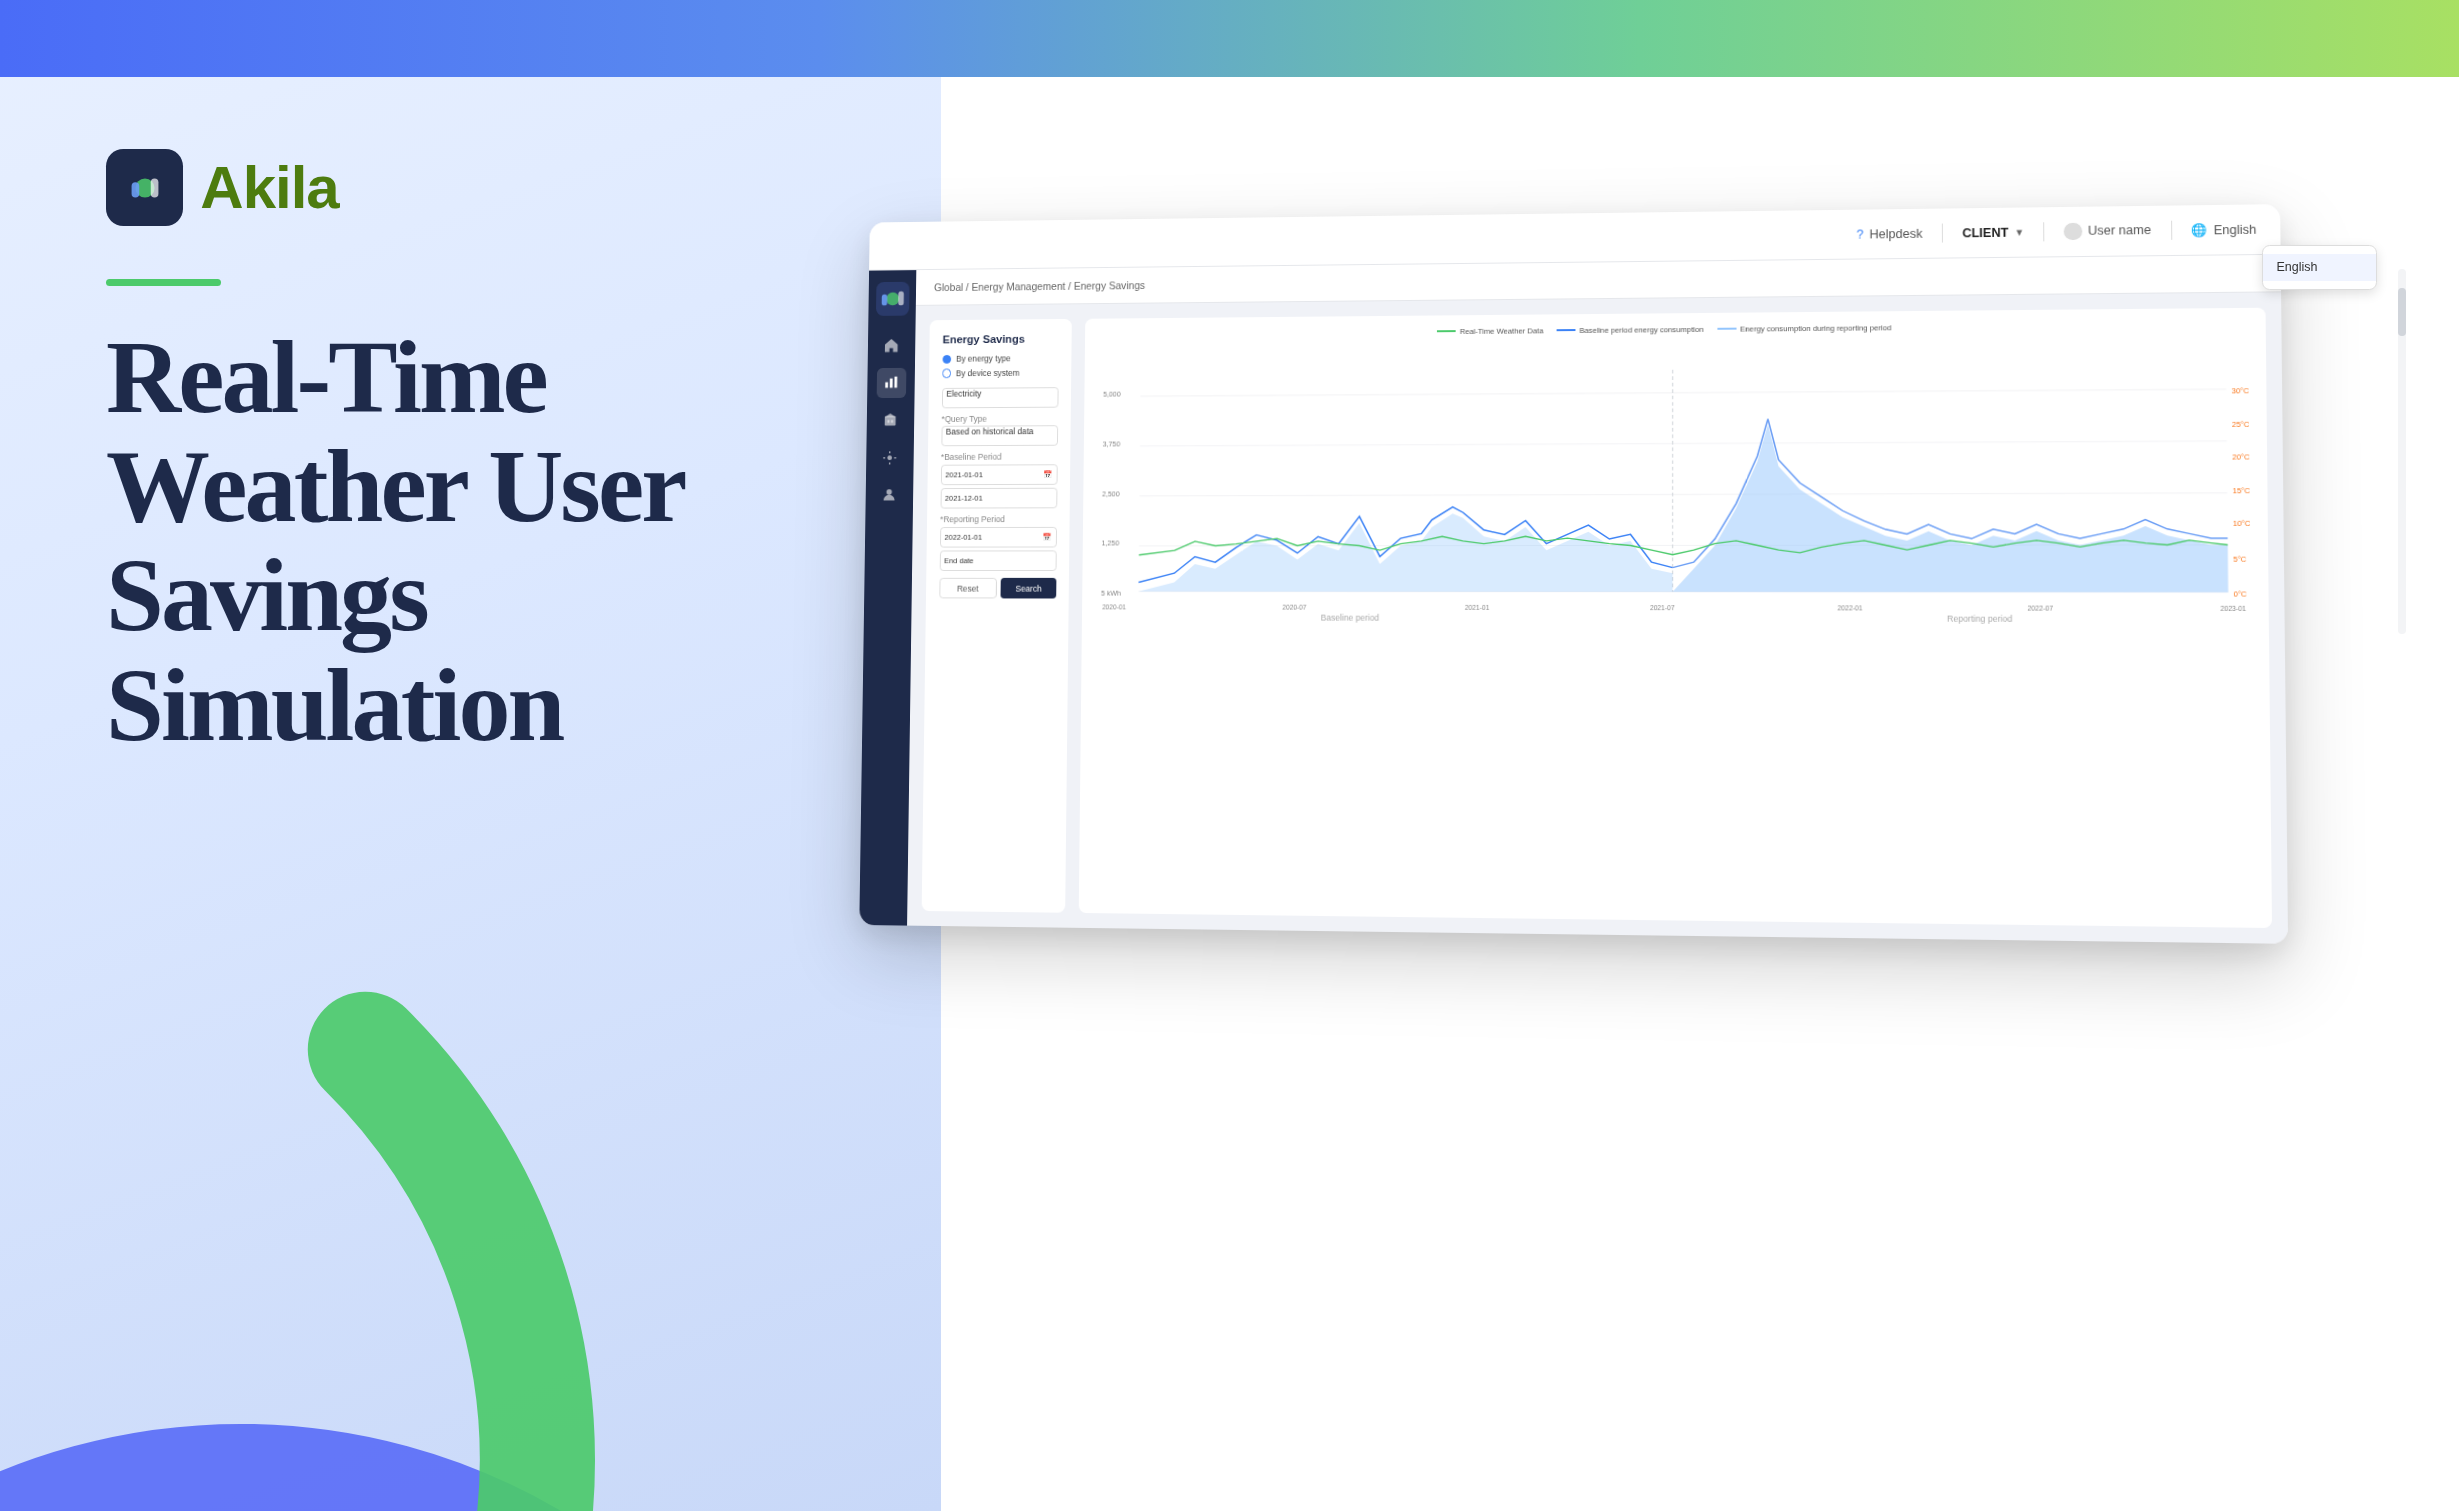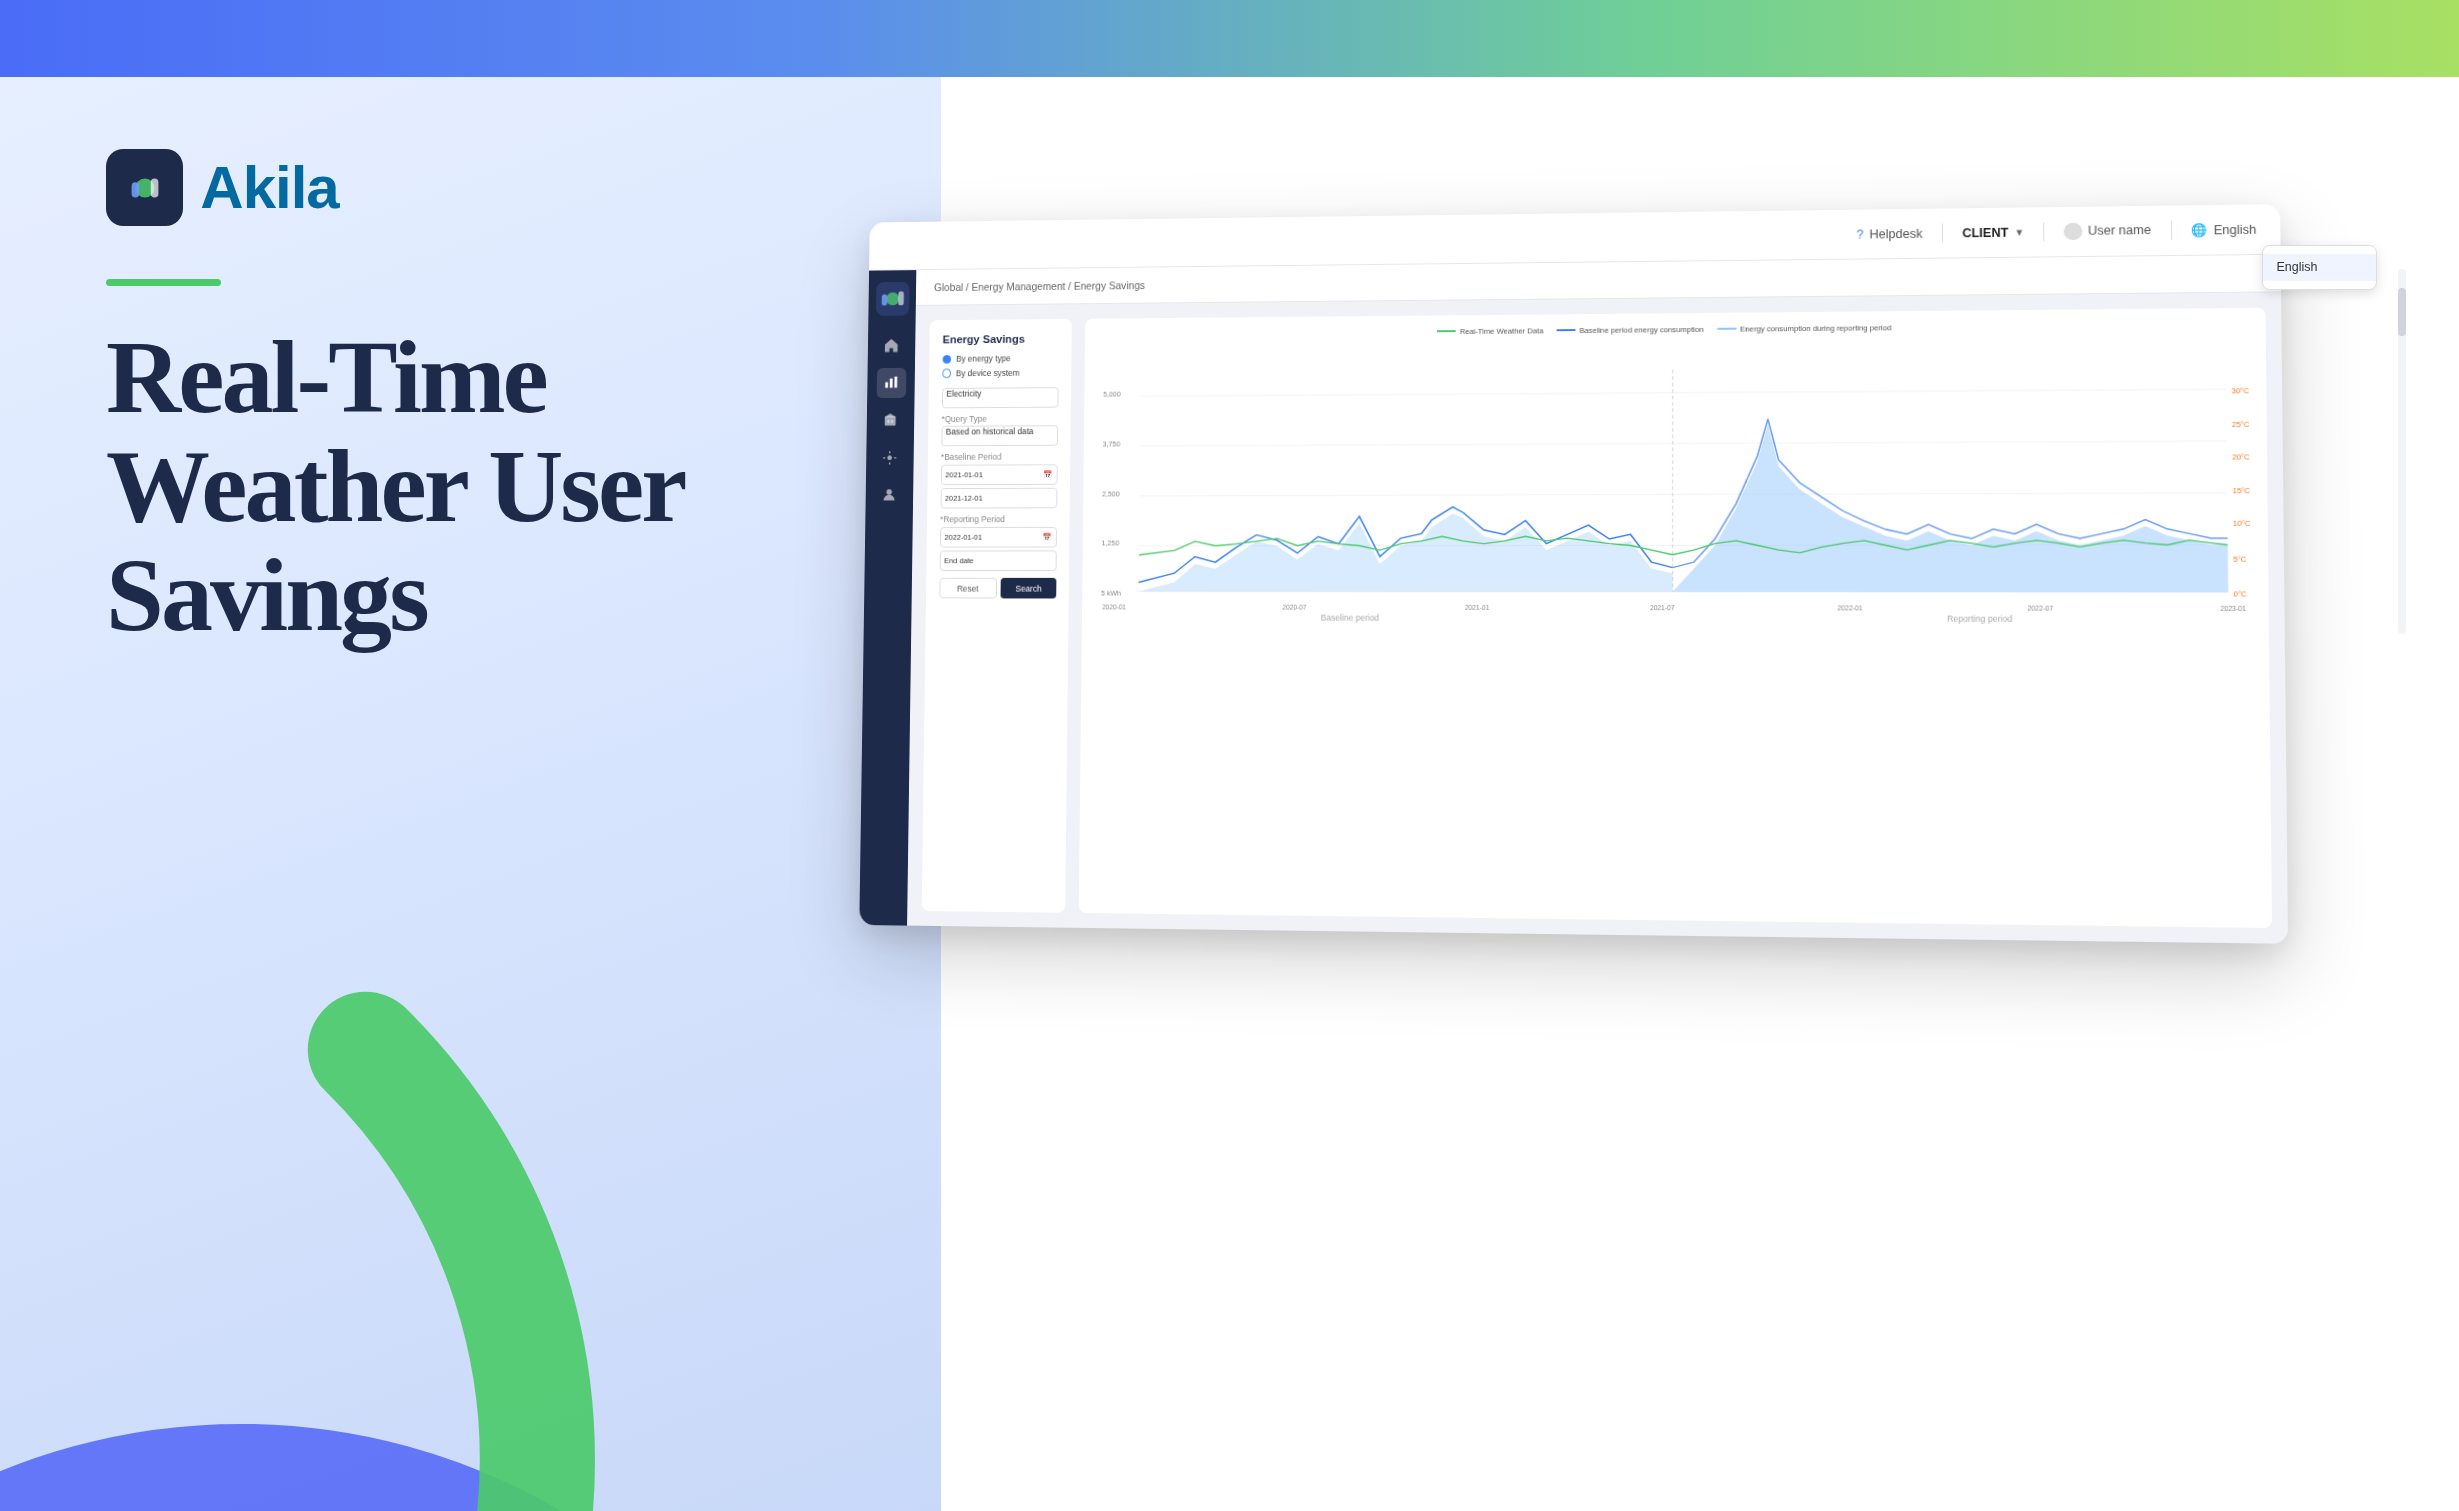--- a/index.html
+++ b/index.html
@@ -58,21 +58,21 @@
       background: #1e2a4a;
       border-radius: 17.3px;
       display: flex;
       align-items: center;
       justify-content: center;
     }
 
     .logo-text {
       font-size: 60px;
       font-weight: 700;
-      color: #0369a1;
+      color: #4d7c0f;
       letter-spacing: -1px;
     }
 
     
     .green-underline {
       position: absolute;
       top: 279px;
       left: 106px;
       width: 115px;
       height: 6.7px;
@@ -446,20 +446,21 @@
   <span class="logo-text">Akila</span>
 </div>
 
 <div class="green-underline"></div>
 
 <div class="headline">
   <h1>
     <span>Real-Time</span><br>
     <span>Weather User</span><br>
     <span>Savings</span><br>
+    <span>Simulation</span>
   </h1>
 </div>
 
 <div class="donut-container">
   <svg width="865" height="865" viewBox="0 0 900 900">
 
     <path d="M 150 750 A 600 600 0 0 1 750 750" stroke="#5b6ef7" stroke-width="120" fill="none" stroke-linecap="round" opacity="0.92"></path>
 
     <path d="M 580 220 A 600 600 0 0 1 750 750" stroke="#4cca6b" stroke-width="120" fill="none" stroke-linecap="round" opacity="0.92"></path>
   </svg>

